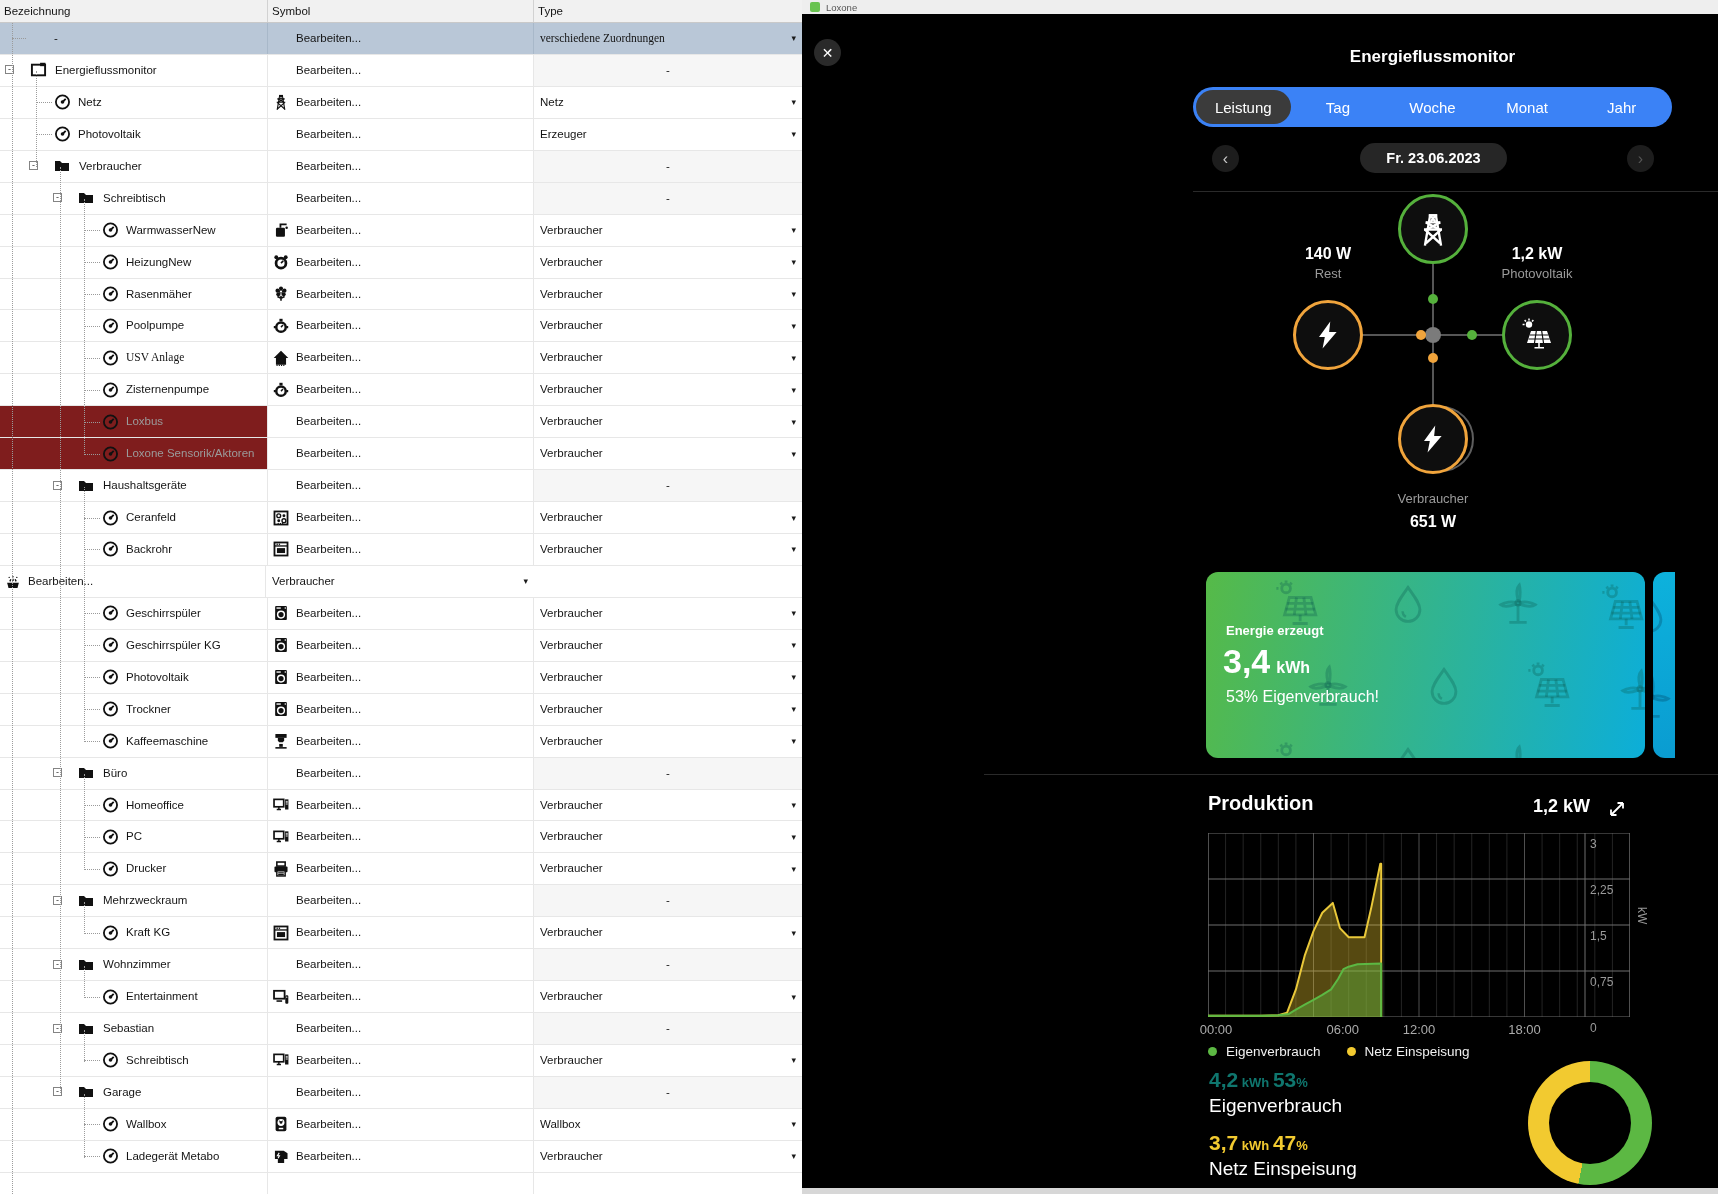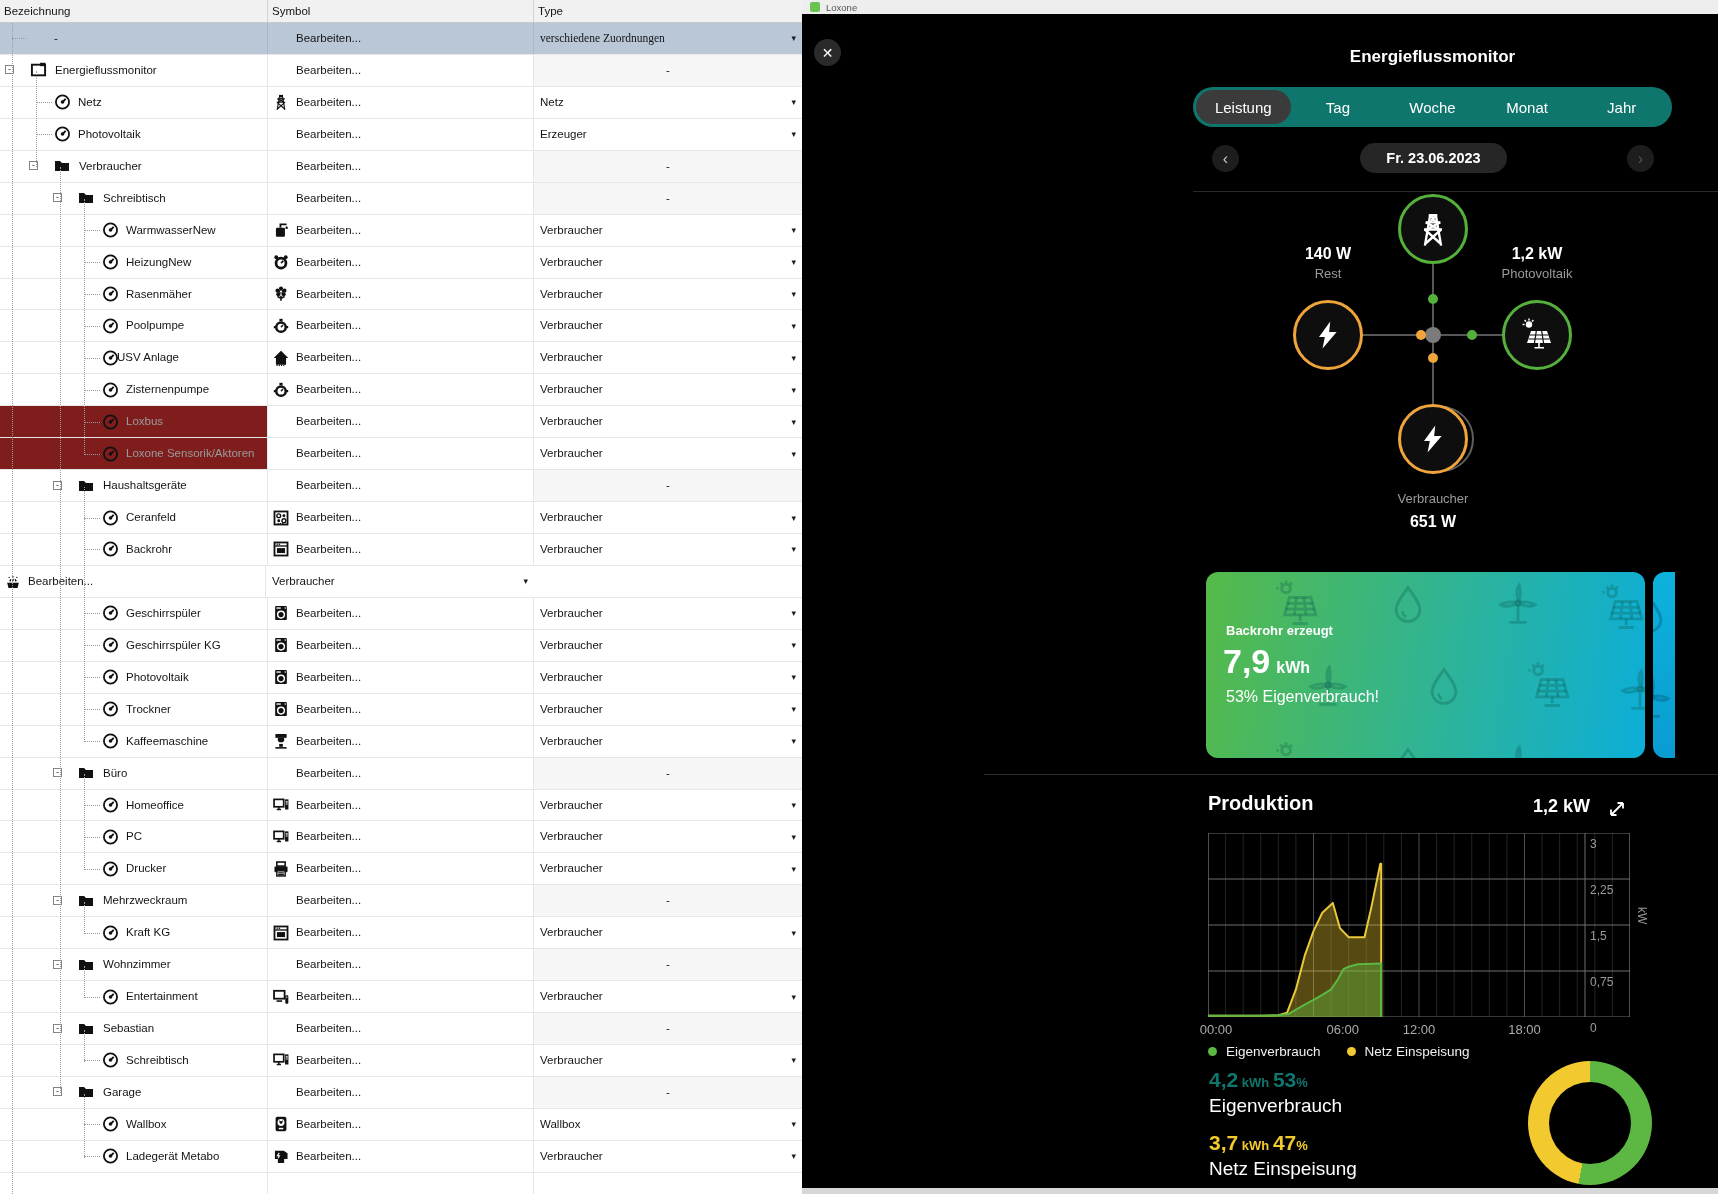--- a/index.html
+++ b/index.html
@@ -27,21 +27,21 @@
   .tarrow{position:absolute;right:6px;top:50%;transform:translateY(-50%);font-size:9px;color:#1a1a1a;}
   .spine{position:absolute;width:0;border-left:1px dotted #9c9c9c;}
   .colline{position:absolute;width:0;border-left:1px solid #e7e7e7;top:1173px;height:21px;}
   
   .overlay{position:absolute;left:802px;top:0;width:916px;height:1194px;background:#000;}
   .otitle{position:absolute;left:0;top:0;right:0;height:14px;background:#eeeeee;display:flex;align-items:center;font-size:9.5px;color:#555;}
   .ologo{width:10px;height:10px;background:#69c350;border-radius:2px;margin:0 6px 0 8px;display:inline-block;}
   .obody{position:absolute;left:0;top:14px;right:0;bottom:0;background:#000;color:#fff;overflow:hidden;}
   .close-btn{position:absolute;left:12px;top:25px;width:27px;height:27px;border-radius:50%;background:#2a2a2a;color:#fff;display:flex;align-items:center;justify-content:center;font-size:14px;cursor:pointer;}
   .app-title{position:absolute;left:391px;top:33px;width:479px;text-align:center;font-size:17px;font-weight:bold;}
-  .tabbar{position:absolute;left:391px;top:73px;width:479px;height:40px;background:#0f766e;border-radius:20px;display:flex;padding:3px;box-sizing:border-box;}
+  .tabbar{position:absolute;left:391px;top:73px;width:479px;height:40px;background:#3b82f6;border-radius:20px;display:flex;padding:3px;box-sizing:border-box;}
   .tab{flex:1;display:flex;align-items:center;justify-content:center;font-size:15px;color:#fff;border-radius:17px;cursor:pointer;white-space:nowrap;}
   .tab.sel{background:#3b3b3b;}
   .nav-circ{position:absolute;width:27px;height:27px;border-radius:50%;background:#1d1d1d;display:flex;align-items:center;justify-content:center;font-size:16px;}
   .nav-prev{left:410px;top:131px;color:#c9c9c9;}
   .nav-next{left:825px;top:131px;color:#555;}
   .date-pill{position:absolute;left:558px;top:129px;width:147px;height:30px;background:#262626;border-radius:15px;display:flex;align-items:center;justify-content:center;font-size:14.5px;font-weight:600;}
   .sep{position:absolute;right:0;height:1px;background:#2a2a2a;}
   
   .fline{position:absolute;background:#565656;z-index:1;}
   .fnode{position:absolute;width:64px;height:64px;border-radius:50%;border:3px solid;background:#0e0e0e;display:flex;align-items:center;justify-content:center;z-index:2;}
@@ -405,21 +405,21 @@
           <span class="rowlabel" style="left: 6px;">Verbraucher</span>
           <span class="tarrow">▾</span>
         </div>
   </div>
       <div class="row">
     <div class="cell c-name">
           <div class="stub" style="left: 84px; width: 16px;"></div>
           <svg class="rowicon" width="17" height="17" viewBox="0 0 16 16" style="left: 102px;">
             <use href="#i-gauge"></use>
           </svg>
-          <span class="rowlabel" style="left: 117px;">USV Anlage</span>
+          <span class="rowlabel" style="left: 126px; font-family: Liberation Serif, serif;">USV Anlage</span>
         </div>
     <div class="cell c-sym">
           <svg class="rowicon" width="18" height="18" viewBox="0 0 16 16" style="left: 4px;">
             <use href="#i-house"></use>
           </svg>
           <span class="rowlabel" style="left: 28px;">Bearbeiten...</span>
         </div>
     <div class="cell c-type">
           <span class="rowlabel" style="left: 6px;">Verbraucher</span>
           <span class="tarrow">▾</span>
@@ -957,23 +957,23 @@
           <use href="#p-wind" x="286" y="6" width="52" height="52"></use>
           <use href="#p-solar" x="392" y="10" width="52" height="52"></use>
           <use href="#p-wind" x="96" y="88" width="52" height="52"></use>
           <use href="#p-drop" x="212" y="92" width="52" height="52"></use>
           <use href="#p-solar" x="318" y="88" width="52" height="52"></use>
           <use href="#p-wind" x="408" y="92" width="52" height="52"></use>
           <use href="#p-solar" x="66" y="168" width="52" height="52"></use>
           <use href="#p-drop" x="176" y="172" width="52" height="52"></use>
           <use href="#p-wind" x="286" y="168" width="52" height="52"></use>
         </svg>
-      <div class="card-head">Backrohr erzeugt</div>
+      <div class="card-head">Energie erzeugt</div>
       <div class="card-big">
-        <span class="big">7,9</span><span class="unit">kWh</span>
+        <span class="big">3,4</span><span class="unit">kWh</span>
       </div>
       <div class="card-sub">53% Eigenverbrauch!</div>
     </div>
     <div class="card2">
       <svg class="cpattern" width="22" height="186" viewBox="0 0 22 186">
         <g color="rgba(0,60,90,0.3)">
             <use href="#p-drop" x="-30" y="20" width="52" height="52"></use>
             <use href="#p-wind" x="-28" y="100" width="52" height="52"></use>
           </g>
       </svg>

